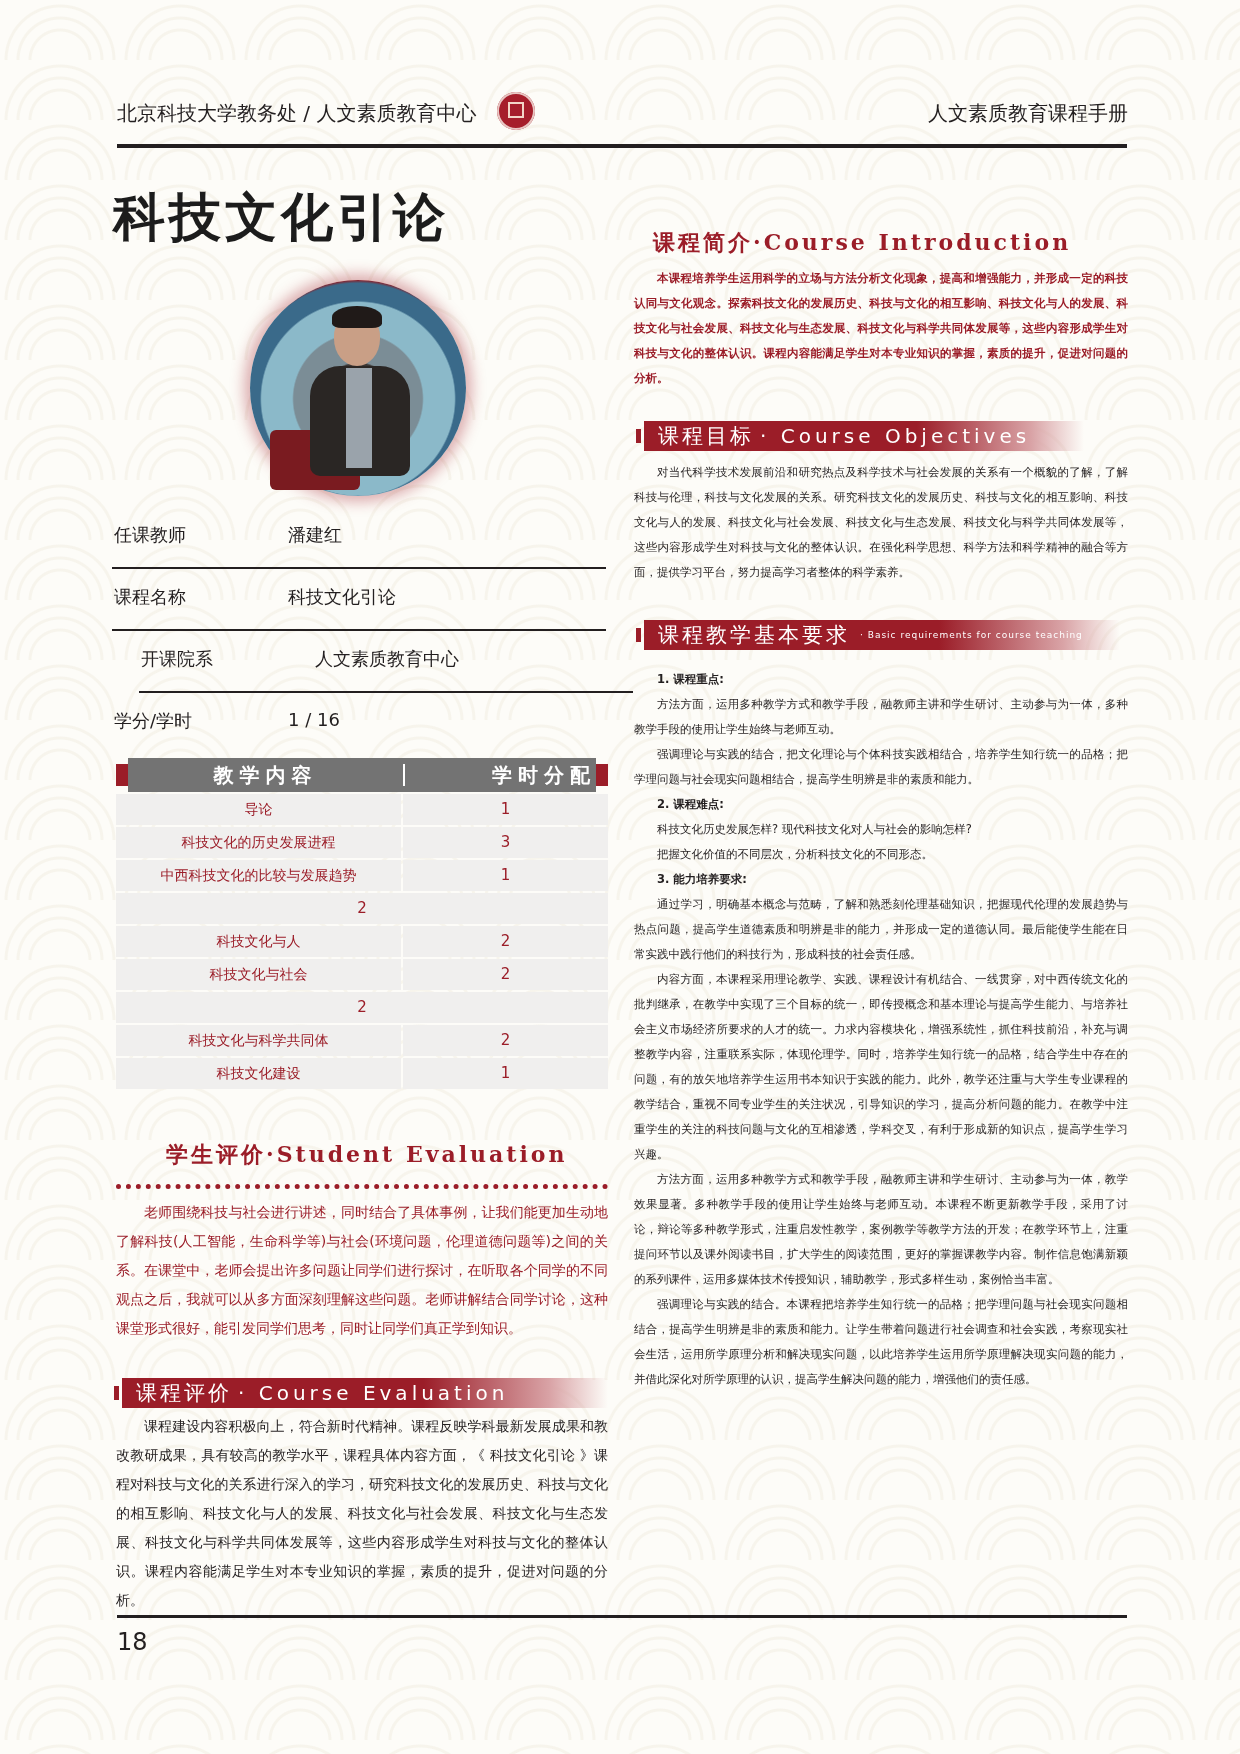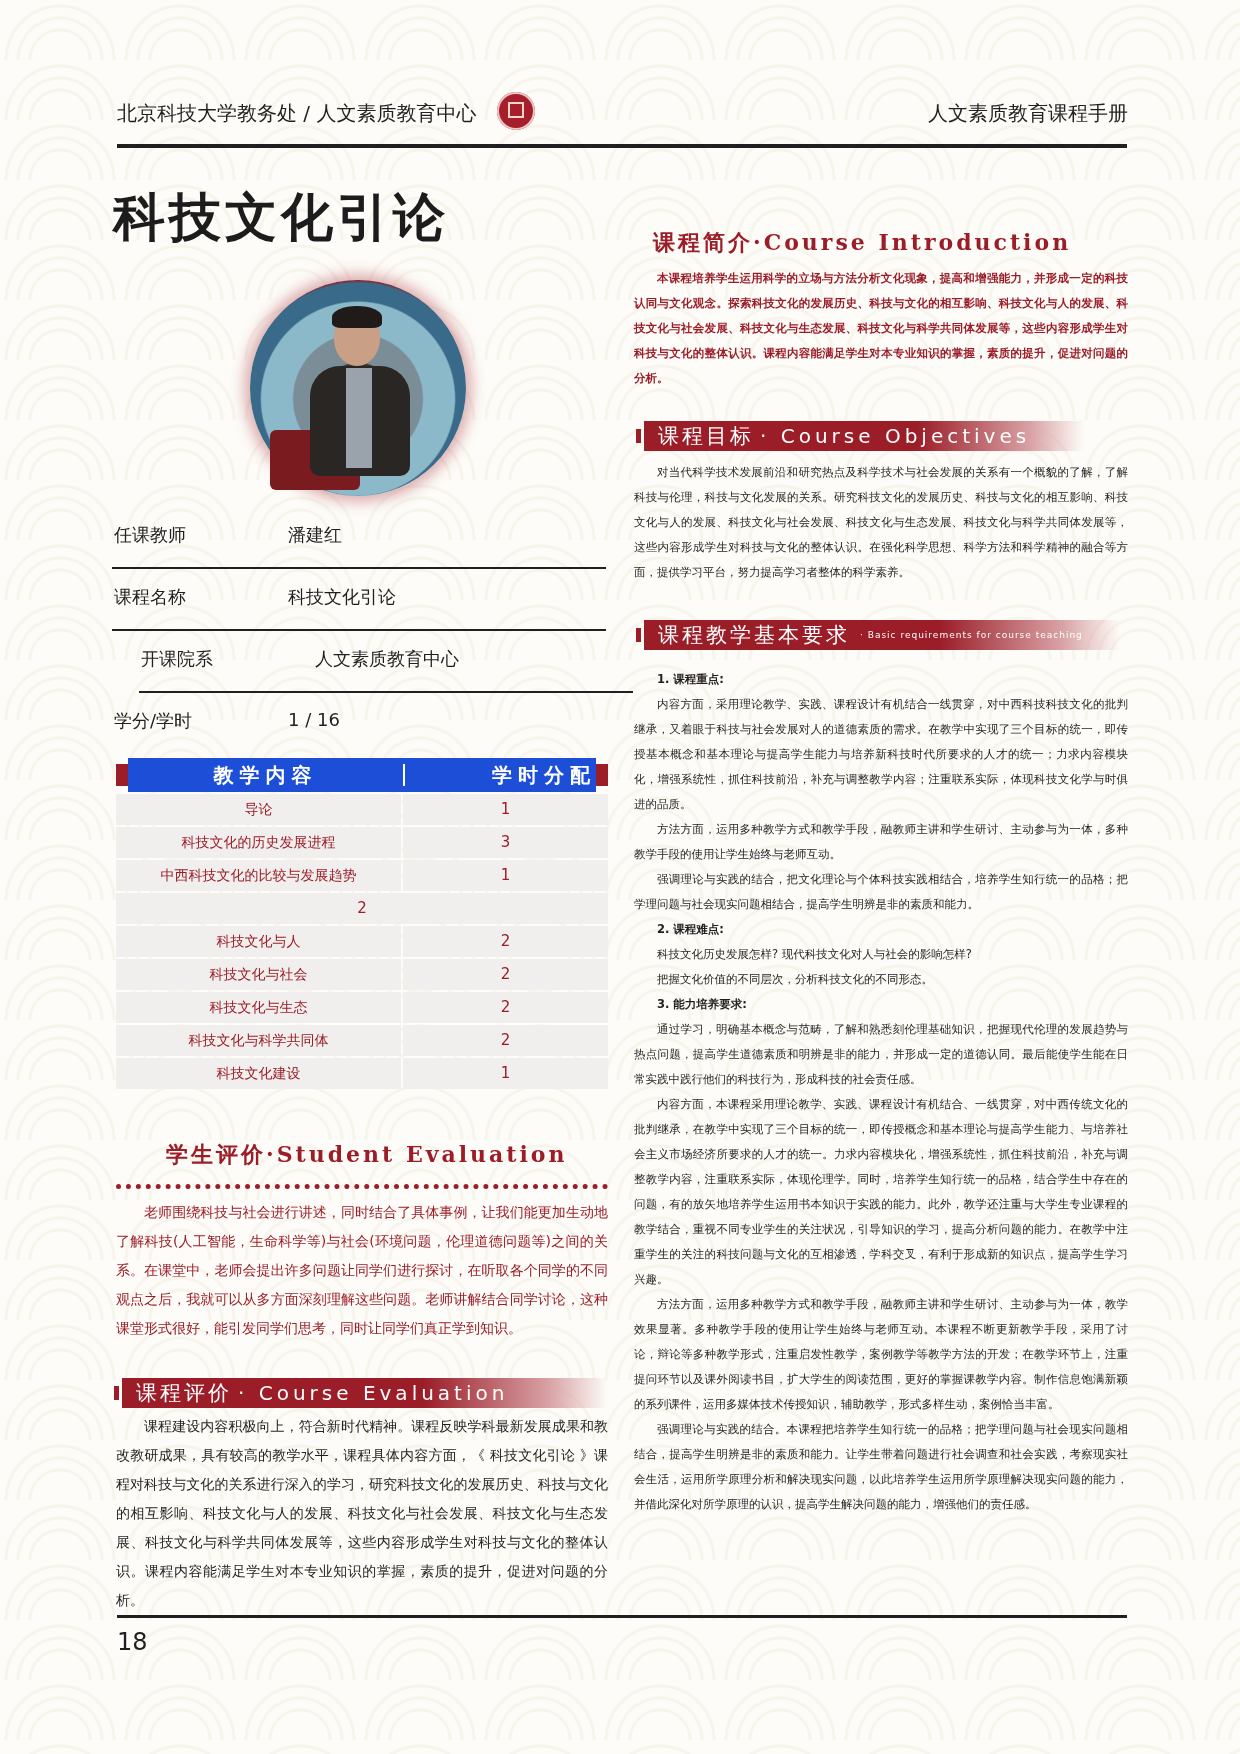--- a/index.html
+++ b/index.html
@@ -31,21 +31,21 @@
   .portrait .coat { position: absolute; left: 60px; top: 86px; width: 100px; height: 110px; border-radius: 30px 30px 10px 10px; background: #2a2624; }
   .portrait .shirt { position: absolute; left: 96px; top: 88px; width: 26px; height: 100px; background: #9aa3ab; }
   .portrait .podium { position: absolute; left: 20px; top: 150px; width: 90px; height: 60px; background: #7a1b20; border-radius: 6px; }
   
   .info-row { left: 112px; width: 494px; height: 62px; border-bottom: 2px solid #231f20; }
   .info-row.last { border-bottom: none; }
   .info-label { position: absolute; left: 2px; top: 18px; font-size: 18px; }
   .info-value { position: absolute; left: 176px; top: 18px; font-size: 18px; }
   
   .sched { left: 116px; top: 758px; width: 492px; }
-  .sched-head { position: relative; height: 34px; background: #1d4ed8; color: #fff; display: flex; align-items: center; margin: 0 12px; }
+  .sched-head { position: relative; height: 34px; background: #737373; color: #fff; display: flex; align-items: center; margin: 0 12px; }
   .sched-head::before, .sched-head::after { content: ""; position: absolute; top: 6px; width: 12px; height: 22px; background: #9b1d28; }
   .sched-head::before { left: -12px; }
   .sched-head::after { right: -12px; }
   .sched-head .c1 { width: 275px; text-align: center; font-size: 20px; letter-spacing: 6px; font-weight: bold; }
   .sched-head .sep { width: 2px; height: 22px; background: #fff; }
   .sched-head .c2 { flex: 1; text-align: right; font-size: 20px; letter-spacing: 6px; font-weight: bold; }
   .sched-row { display: flex; height: 31px; margin-top: 2px; }
   .sched-row .c1 { width: 285px; background: #f0efee; color: #9b1d28; font-size: 14px; text-align: center; line-height: 31px; margin-right: 2px; }
   .sched-row .c2 { flex: 1; background: #f0efee; color: #9b1d28; font-size: 15px; text-align: center; line-height: 31px; }
   
@@ -126,21 +126,20 @@
     </div>
   <div class="sched-row">
       <span class="c1">科技文化与人</span>
       <span class="c2">2</span>
     </div>
   <div class="sched-row">
       <span class="c1">科技文化与社会</span>
       <span class="c2">2</span>
     </div>
   <div class="sched-row">
-      <span class="c1">科技文化与生态</span>
       <span class="c2">2</span>
     </div>
   <div class="sched-row">
       <span class="c1">科技文化与科学共同体</span>
       <span class="c2">2</span>
     </div>
   <div class="sched-row">
       <span class="c1">科技文化建设</span>
       <span class="c2">1</span>
     </div>
@@ -167,21 +166,20 @@
 </div>
 <p class="abs para para-dark sm" style="left:634px; top:460px; width:494px;">对当代科学技术发展前沿和研究热点及科学技术与社会发展的关系有一个概貌的了解，了解科技与伦理，科技与文化发展的关系。研究科技文化的发展历史、科技与文化的相互影响、科技文化与人的发展、科技文化与社会发展、科技文化与生态发展、科技文化与科学共同体发展等，这些内容形成学生对科技与文化的整体认识。在强化科学思想、科学方法和科学精神的融合等方面，提供学习平台，努力提高学习者整体的科学素养。</p>
 
 <div class="abs bar-heading" style="left:644px; top:620px; width:476px;">
   <span class="bar-notch"></span>
   <span class="cn">课程教学基本要求</span>
   <span class="en-sm">· Basic requirements for course teaching</span>
 </div>
 <div class="abs para-dark" style="left:634px; top:667px; width:494px;">
   <p class="sub-head">1. 课程重点:</p>
-  <p class="para sm">内容方面，采用理论教学、实践、课程设计有机结合一线贯穿，对中西科技科技文化的批判继承，又着眼于科技与社会发展对人的道德素质的需求。在教学中实现了三个目标的统一，即传授基本概念和基本理论与提高学生能力与培养新科技时代所要求的人才的统一；力求内容模块化，增强系统性，抓住科技前沿，补充与调整教学内容；注重联系实际，体现科技文化学与时俱进的品质。</p>
   <p class="para sm">方法方面，运用多种教学方式和教学手段，融教师主讲和学生研讨、主动参与为一体，多种教学手段的使用让学生始终与老师互动。</p>
   <p class="para sm">强调理论与实践的结合，把文化理论与个体科技实践相结合，培养学生知行统一的品格；把学理问题与社会现实问题相结合，提高学生明辨是非的素质和能力。</p>
   <p class="sub-head">2. 课程难点:</p>
   <p class="plain-line">科技文化历史发展怎样? 现代科技文化对人与社会的影响怎样?</p>
   <p class="plain-line">把握文化价值的不同层次，分析科技文化的不同形态。</p>
   <p class="sub-head">3. 能力培养要求:</p>
   <p class="para sm">通过学习，明确基本概念与范畴，了解和熟悉刻伦理基础知识，把握现代伦理的发展趋势与热点问题，提高学生道德素质和明辨是非的能力，并形成一定的道德认同。最后能使学生能在日常实践中践行他们的科技行为，形成科技的社会责任感。</p>
   <p class="para sm">内容方面，本课程采用理论教学、实践、课程设计有机结合、一线贯穿，对中西传统文化的批判继承，在教学中实现了三个目标的统一，即传授概念和基本理论与提高学生能力、与培养社会主义市场经济所要求的人才的统一。力求内容模块化，增强系统性，抓住科技前沿，补充与调整教学内容，注重联系实际，体现伦理学。同时，培养学生知行统一的品格，结合学生中存在的问题，有的放矢地培养学生运用书本知识于实践的能力。此外，教学还注重与大学生专业课程的教学结合，重视不同专业学生的关注状况，引导知识的学习，提高分析问题的能力。在教学中注重学生的关注的科技问题与文化的互相渗透，学科交叉，有利于形成新的知识点，提高学生学习兴趣。</p>
   <p class="para sm">方法方面，运用多种教学方式和教学手段，融教师主讲和学生研讨、主动参与为一体，教学效果显著。多种教学手段的使用让学生始终与老师互动。本课程不断更新教学手段，采用了讨论，辩论等多种教学形式，注重启发性教学，案例教学等教学方法的开发；在教学环节上，注重提问环节以及课外阅读书目，扩大学生的阅读范围，更好的掌握课教学内容。制作信息饱满新颖的系列课件，运用多媒体技术传授知识，辅助教学，形式多样生动，案例恰当丰富。</p>
   <p class="para sm">强调理论与实践的结合。本课程把培养学生知行统一的品格；把学理问题与社会现实问题相结合，提高学生明辨是非的素质和能力。让学生带着问题进行社会调查和社会实践，考察现实社会生活，运用所学原理分析和解决现实问题，以此培养学生运用所学原理解决现实问题的能力，并借此深化对所学原理的认识，提高学生解决问题的能力，增强他们的责任感。</p>

